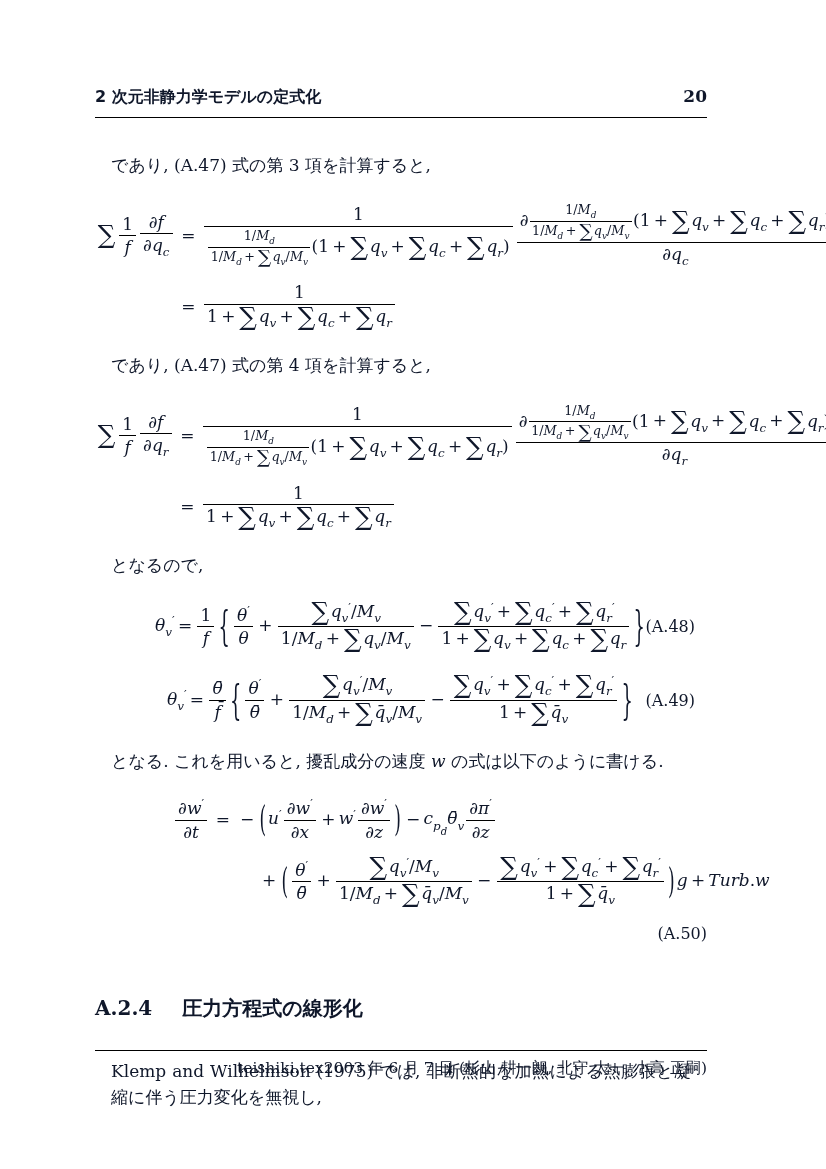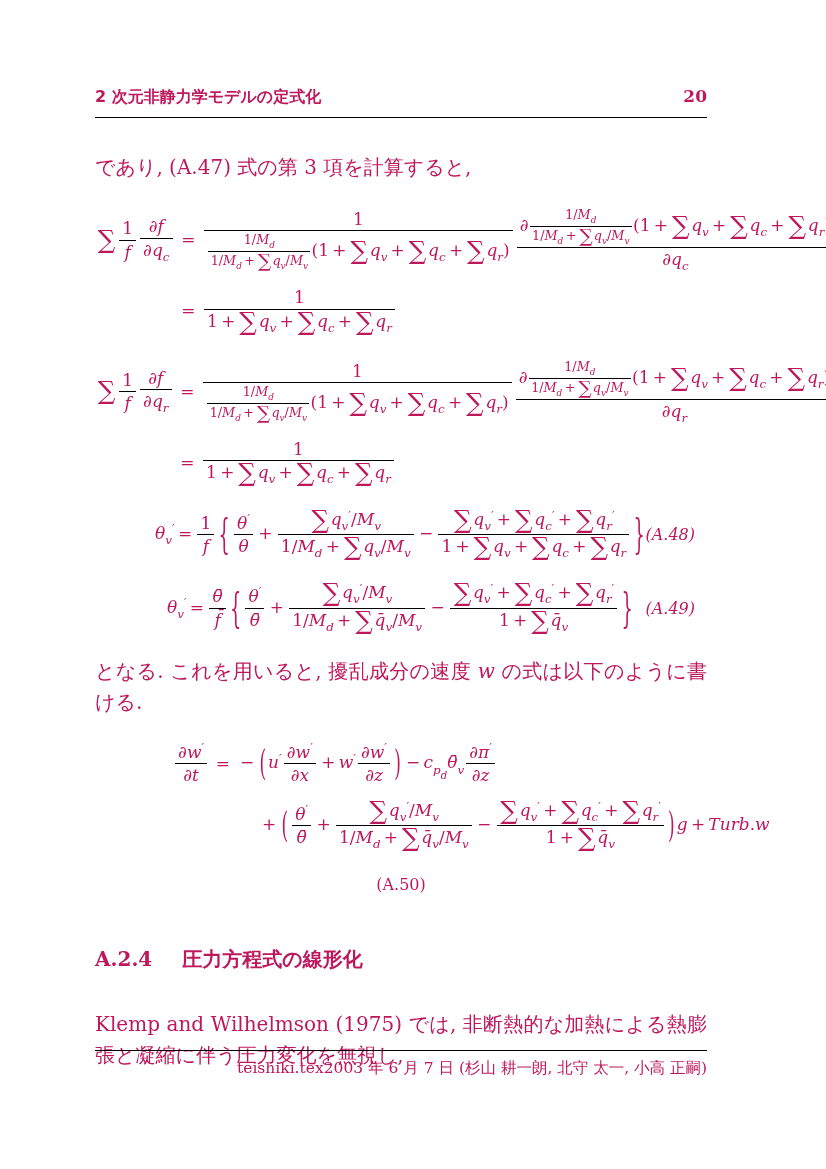--- a/index.html
+++ b/index.html
@@ -1,27 +1,27 @@
 <!DOCTYPE html>
 <html><head>
 <meta charset="utf-8">
 <style>
   html,body{margin:0;padding:0;background:#ffffff;}
-  .page{width:826px;height:1169px;position:relative;background:#fff;overflow:hidden;color:#be185d;
+  .page{width:826px;height:1169px;position:relative;background:#fff;overflow:hidden;color:#0f172a;
         font-family:"DejaVu Serif","Liberation Serif",serif;}
   .content{margin:86px 0 0 95px;width:612px;}
 
   
   .hdr{display:flex;justify-content:space-between;align-items:baseline;
        border-bottom:1px solid #000;padding-bottom:9px;
        font-family:"DejaVu Sans","Liberation Sans",sans-serif;font-weight:bold;font-size:16px;}
   .hdr .pg{font-family:"DejaVu Serif",serif;font-size:17px;text-align:right;}
 
   
-  .para{font-size:20px;line-height:1.55;text-align:justify;margin:0;}
+  .para{font-size:17px;line-height:1.55;text-align:justify;margin:16px;}
   .mit{font-style:italic;}
 
   
   .m{font-size:17px;white-space:nowrap;line-height:1.25;}
   .mi{font-style:italic;}
   .mop{margin:0 .19em;}
   .msum{font-size:1.45em;display:inline-block;vertical-align:-0.12em;margin:0 .07em 0 .03em;line-height:.9;}
   .msub{font-size:.7em;vertical-align:-0.45em;line-height:1;}
   .msup{font-size:.7em;vertical-align:.55em;line-height:1;}
   .msub .msub,.msub .msup{font-size:.85em;}
@@ -32,22 +32,22 @@
   .bd{display:inline-block;vertical-align:middle;margin:0 .12em;}
   .bd-paren{transform:scaleY(2.05);}
   .bd-brace{transform:scaleY(2.35);font-size:1.05em;}
 
   
   .eqrows{display:grid;grid-template-columns:max-content max-content max-content;
           align-items:center;row-gap:14px;margin:24px 0 22px 2px;}
   .eqrows .lhs{justify-self:end;}
   .eqrows .rel{margin:0 .2em;}
   .eqcenter{position:relative;text-align:center;margin:22px 12px;}
-  .eqno{position:absolute;right:0;top:50%;transform:translateY(-50%);font-size:16px;font-style:italic;}
-  .eqno-line{text-align:center;font-size:16px;margin:24px 0 0;}
+  .eqno{position:absolute;right:0;top:50%;transform:translateY(-50%);font-size:16px;}
+  .eqno-line{text-align:right;font-size:16px;margin:16px 0 0;}
   .a50grid{margin:24px 0 0 78px;}
   .a50grid .indent{padding-left:22px;}
 
   
   .sect{margin:52px 0 36px;font-size:20px;font-weight:bold;}
   .sect .no{font-family:"DejaVu Serif",serif;margin-right:1.15em;}
   .sect .ti{font-family:"DejaVu Sans","Liberation Sans",sans-serif;}
 
   
   .footer{position:absolute;left:95px;top:1050px;width:612px;
@@ -69,30 +69,32 @@
 
     <div class="eqrows m">
       <span class="lhs"><span class="msum">∑</span><span class="frac"><span class="fnum"><span>1</span></span><span class="fden"><span class="mi">f</span></span></span><span class="frac"><span class="fnum"><span class="mi">∂</span><span class="mi">f</span></span><span class="fden"><span class="mi">∂</span><span class="mi">q</span><span class="msub"><span class="mi">c</span></span></span></span></span>
       <span class="rel"><span class="mop">=</span></span>
       <span><span class="frac"><span class="fnum"><span>1</span></span><span class="fden"><span class="frac"><span class="fnum"><span>1</span><span>/</span><span class="mi">M</span><span class="msub"><span class="mi">d</span></span></span><span class="fden"><span>1</span><span>/</span><span class="mi">M</span><span class="msub"><span class="mi">d</span></span><span class="mop">+</span><span class="msum">∑</span><span class="mi">q</span><span class="msub"><span class="mi">v</span></span><span>/</span><span class="mi">M</span><span class="msub"><span class="mi">v</span></span></span></span><span>(</span><span>1</span><span class="mop">+</span><span class="msum">∑</span><span class="mi">q</span><span class="msub"><span class="mi">v</span></span><span class="mop">+</span><span class="msum">∑</span><span class="mi">q</span><span class="msub"><span class="mi">c</span></span><span class="mop">+</span><span class="msum">∑</span><span class="mi">q</span><span class="msub"><span class="mi">r</span></span><span>)</span></span></span><span class="frac"><span class="fnum"><span class="mi">∂</span><span class="frac"><span class="fnum"><span>1</span><span>/</span><span class="mi">M</span><span class="msub"><span class="mi">d</span></span></span><span class="fden"><span>1</span><span>/</span><span class="mi">M</span><span class="msub"><span class="mi">d</span></span><span class="mop">+</span><span class="msum">∑</span><span class="mi">q</span><span class="msub"><span class="mi">v</span></span><span>/</span><span class="mi">M</span><span class="msub"><span class="mi">v</span></span></span></span><span>(</span><span>1</span><span class="mop">+</span><span class="msum">∑</span><span class="mi">q</span><span class="msub"><span class="mi">v</span></span><span class="mop">+</span><span class="msum">∑</span><span class="mi">q</span><span class="msub"><span class="mi">c</span></span><span class="mop">+</span><span class="msum">∑</span><span class="mi">q</span><span class="msub"><span class="mi">r</span></span><span>)</span></span><span class="fden"><span class="mi">∂</span><span class="mi">q</span><span class="msub"><span class="mi">c</span></span></span></span></span>
       <span></span>
       <span class="rel"><span class="mop">=</span></span>
       <span><span class="frac"><span class="fnum"><span>1</span></span><span class="fden"><span>1</span><span class="mop">+</span><span class="msum">∑</span><span class="mi">q</span><span class="msub"><span class="mi">v</span></span><span class="mop">+</span><span class="msum">∑</span><span class="mi">q</span><span class="msub"><span class="mi">c</span></span><span class="mop">+</span><span class="msum">∑</span><span class="mi">q</span><span class="msub"><span class="mi">r</span></span></span></span></span>
     </div>
 
+    <p class="para">であり, (A.47) 式の第 4 項を計算すると,</p>
 
     <div class="eqrows m">
       <span class="lhs"><span class="msum">∑</span><span class="frac"><span class="fnum"><span>1</span></span><span class="fden"><span class="mi">f</span></span></span><span class="frac"><span class="fnum"><span class="mi">∂</span><span class="mi">f</span></span><span class="fden"><span class="mi">∂</span><span class="mi">q</span><span class="msub"><span class="mi">r</span></span></span></span></span>
       <span class="rel"><span class="mop">=</span></span>
       <span><span class="frac"><span class="fnum"><span>1</span></span><span class="fden"><span class="frac"><span class="fnum"><span>1</span><span>/</span><span class="mi">M</span><span class="msub"><span class="mi">d</span></span></span><span class="fden"><span>1</span><span>/</span><span class="mi">M</span><span class="msub"><span class="mi">d</span></span><span class="mop">+</span><span class="msum">∑</span><span class="mi">q</span><span class="msub"><span class="mi">v</span></span><span>/</span><span class="mi">M</span><span class="msub"><span class="mi">v</span></span></span></span><span>(</span><span>1</span><span class="mop">+</span><span class="msum">∑</span><span class="mi">q</span><span class="msub"><span class="mi">v</span></span><span class="mop">+</span><span class="msum">∑</span><span class="mi">q</span><span class="msub"><span class="mi">c</span></span><span class="mop">+</span><span class="msum">∑</span><span class="mi">q</span><span class="msub"><span class="mi">r</span></span><span>)</span></span></span><span class="frac"><span class="fnum"><span class="mi">∂</span><span class="frac"><span class="fnum"><span>1</span><span>/</span><span class="mi">M</span><span class="msub"><span class="mi">d</span></span></span><span class="fden"><span>1</span><span>/</span><span class="mi">M</span><span class="msub"><span class="mi">d</span></span><span class="mop">+</span><span class="msum">∑</span><span class="mi">q</span><span class="msub"><span class="mi">v</span></span><span>/</span><span class="mi">M</span><span class="msub"><span class="mi">v</span></span></span></span><span>(</span><span>1</span><span class="mop">+</span><span class="msum">∑</span><span class="mi">q</span><span class="msub"><span class="mi">v</span></span><span class="mop">+</span><span class="msum">∑</span><span class="mi">q</span><span class="msub"><span class="mi">c</span></span><span class="mop">+</span><span class="msum">∑</span><span class="mi">q</span><span class="msub"><span class="mi">r</span></span><span>)</span></span><span class="fden"><span class="mi">∂</span><span class="mi">q</span><span class="msub"><span class="mi">r</span></span></span></span></span>
       <span></span>
       <span class="rel"><span class="mop">=</span></span>
       <span><span class="frac"><span class="fnum"><span>1</span></span><span class="fden"><span>1</span><span class="mop">+</span><span class="msum">∑</span><span class="mi">q</span><span class="msub"><span class="mi">v</span></span><span class="mop">+</span><span class="msum">∑</span><span class="mi">q</span><span class="msub"><span class="mi">c</span></span><span class="mop">+</span><span class="msum">∑</span><span class="mi">q</span><span class="msub"><span class="mi">r</span></span></span></span></span>
     </div>
 
+    <p class="para">となるので,</p>
 
     <div class="eqcenter">
       <span class="m"><span class="mi">θ</span><span class="msub"><span class="mi">v</span></span><span class="msup"><span>′</span></span><span class="mop">=</span><span class="frac"><span class="fnum"><span>1</span></span><span class="fden"><span class="mi">f</span></span></span><span class="bd bd-brace">{</span><span class="frac"><span class="fnum"><span class="mi">θ</span><span class="msup"><span>′</span></span></span><span class="fden"><span class="mi">θ</span></span></span><span class="mop">+</span><span class="frac"><span class="fnum"><span class="msum">∑</span><span class="mi">q</span><span class="msub"><span class="mi">v</span></span><span class="msup"><span>′</span></span><span>/</span><span class="mi">M</span><span class="msub"><span class="mi">v</span></span></span><span class="fden"><span>1</span><span>/</span><span class="mi">M</span><span class="msub"><span class="mi">d</span></span><span class="mop">+</span><span class="msum">∑</span><span class="mi">q</span><span class="msub"><span class="mi">v</span></span><span>/</span><span class="mi">M</span><span class="msub"><span class="mi">v</span></span></span></span><span class="mop">−</span><span class="frac"><span class="fnum"><span class="msum">∑</span><span class="mi">q</span><span class="msub"><span class="mi">v</span></span><span class="msup"><span>′</span></span><span class="mop">+</span><span class="msum">∑</span><span class="mi">q</span><span class="msub"><span class="mi">c</span></span><span class="msup"><span>′</span></span><span class="mop">+</span><span class="msum">∑</span><span class="mi">q</span><span class="msub"><span class="mi">r</span></span><span class="msup"><span>′</span></span></span><span class="fden"><span>1</span><span class="mop">+</span><span class="msum">∑</span><span class="mi">q</span><span class="msub"><span class="mi">v</span></span><span class="mop">+</span><span class="msum">∑</span><span class="mi">q</span><span class="msub"><span class="mi">c</span></span><span class="mop">+</span><span class="msum">∑</span><span class="mi">q</span><span class="msub"><span class="mi">r</span></span></span></span><span class="bd bd-brace">}</span></span>
       <span class="eqno">(A.48)</span>
     </div>
 
 
     <div class="eqcenter">
       <span class="m"><span class="mi">θ</span><span class="msub"><span class="mi">v</span></span><span class="msup"><span>′</span></span><span class="mop">=</span><span class="frac"><span class="fnum"><span class="mi">θ̄</span></span><span class="fden"><span class="mi">f̄</span></span></span><span class="bd bd-brace">{</span><span class="frac"><span class="fnum"><span class="mi">θ</span><span class="msup"><span>′</span></span></span><span class="fden"><span class="mi">θ̄</span></span></span><span class="mop">+</span><span class="frac"><span class="fnum"><span class="msum">∑</span><span class="mi">q</span><span class="msub"><span class="mi">v</span></span><span class="msup"><span>′</span></span><span>/</span><span class="mi">M</span><span class="msub"><span class="mi">v</span></span></span><span class="fden"><span>1</span><span>/</span><span class="mi">M</span><span class="msub"><span class="mi">d</span></span><span class="mop">+</span><span class="msum">∑</span><span class="mi">q̄</span><span class="msub"><span class="mi">v</span></span><span>/</span><span class="mi">M</span><span class="msub"><span class="mi">v</span></span></span></span><span class="mop">−</span><span class="frac"><span class="fnum"><span class="msum">∑</span><span class="mi">q</span><span class="msub"><span class="mi">v</span></span><span class="msup"><span>′</span></span><span class="mop">+</span><span class="msum">∑</span><span class="mi">q</span><span class="msub"><span class="mi">c</span></span><span class="msup"><span>′</span></span><span class="mop">+</span><span class="msum">∑</span><span class="mi">q</span><span class="msub"><span class="mi">r</span></span><span class="msup"><span>′</span></span></span><span class="fden"><span>1</span><span class="mop">+</span><span class="msum">∑</span><span class="mi">q̄</span><span class="msub"><span class="mi">v</span></span></span></span><span class="bd bd-brace">}</span></span>
       <span class="eqno">(A.49)</span>

